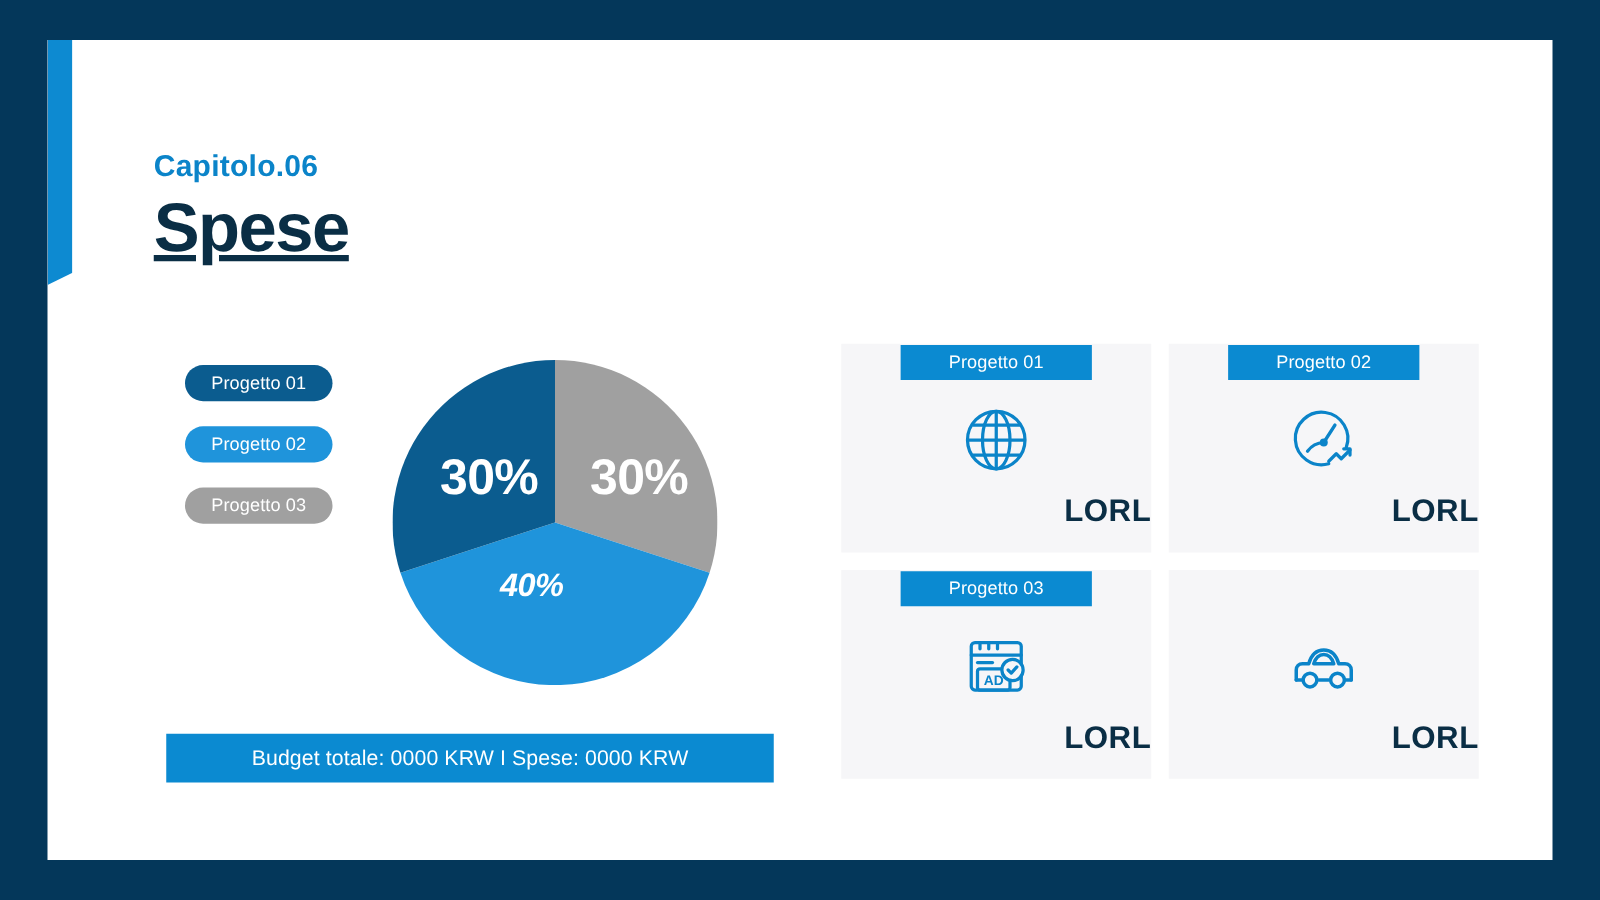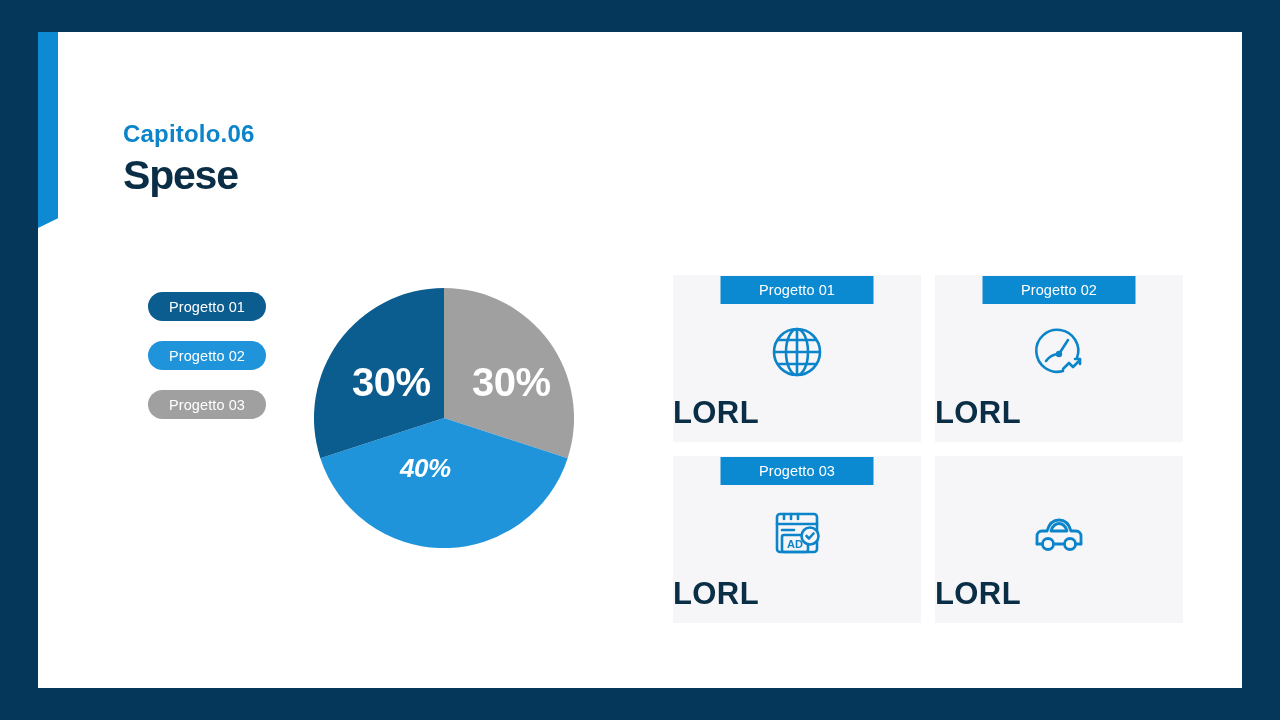--- a/index.html
+++ b/index.html
@@ -51,25 +51,26 @@
     top: 120px;
     font-size: 24px;
     font-weight: bold;
     color: #0b84c9;
     letter-spacing: 0.2px;
   }
   .title {
     position: absolute;
     left: 123px;
     top: 155px;
-    font-size: 41px;
+    font-size: 55px;
     font-weight: bold;
     color: #0a2e45;
     letter-spacing: -1.2px;
     line-height: 1;
+    text-decoration: underline;
   }
   .subtitle {
     position: absolute;
     left: 336px;
     top: 191px;
     font-size: 18px;
     color: #bcbcbc;
     letter-spacing: 0.1px;
   }
 
@@ -174,22 +175,22 @@
     align-items: center;
     justify-content: center;
     text-align: right;
   }
   .card-icon svg { display: block; }
   .card-label {
     position: absolute;
     left: 0;
     right: 0;
     top: 120px;
-    text-align: left;
-    font-size: 31px;
+    text-align: right;
+    font-size: 25px;
     font-weight: bold;
     color: #0a2e45;
     letter-spacing: 0.4px;
   }
 </style>
 </head>
 <body>
 
 <div class="slide">
 
@@ -212,20 +213,21 @@
 
       <path d="M 130 130 L 253.66 170.18 A 130 130 0 0 1 6.34 170.18 Z" fill="#1f94db"></path>
 
       <path d="M 130 130 L 6.34 170.18 A 130 130 0 0 1 130 0 Z" fill="#0b5c8f"></path>
     </svg>
     <div class="pie-label small lbl-gray">30%</div>
     <div class="pie-label large lbl-blue">40%</div>
     <div class="pie-label small lbl-dark">30%</div>
   </div>
 
+  <div class="budget-bar">Budget totale: 0000 KRW I Spese: 0000 KRW</div>
 
   <div class="cards">
 
     <div class="card">
       <div class="card-tab">Progetto 01</div>
       <div class="card-icon">
         <svg width="54" height="54" viewBox="0 0 54 54" fill="none" stroke="#0b84c9" stroke-width="2.6">
           <circle cx="27" cy="27" r="23"></circle>
           <ellipse cx="27" cy="27" rx="11" ry="23"></ellipse>
           <line x1="4" y1="27" x2="50" y2="27"></line>

